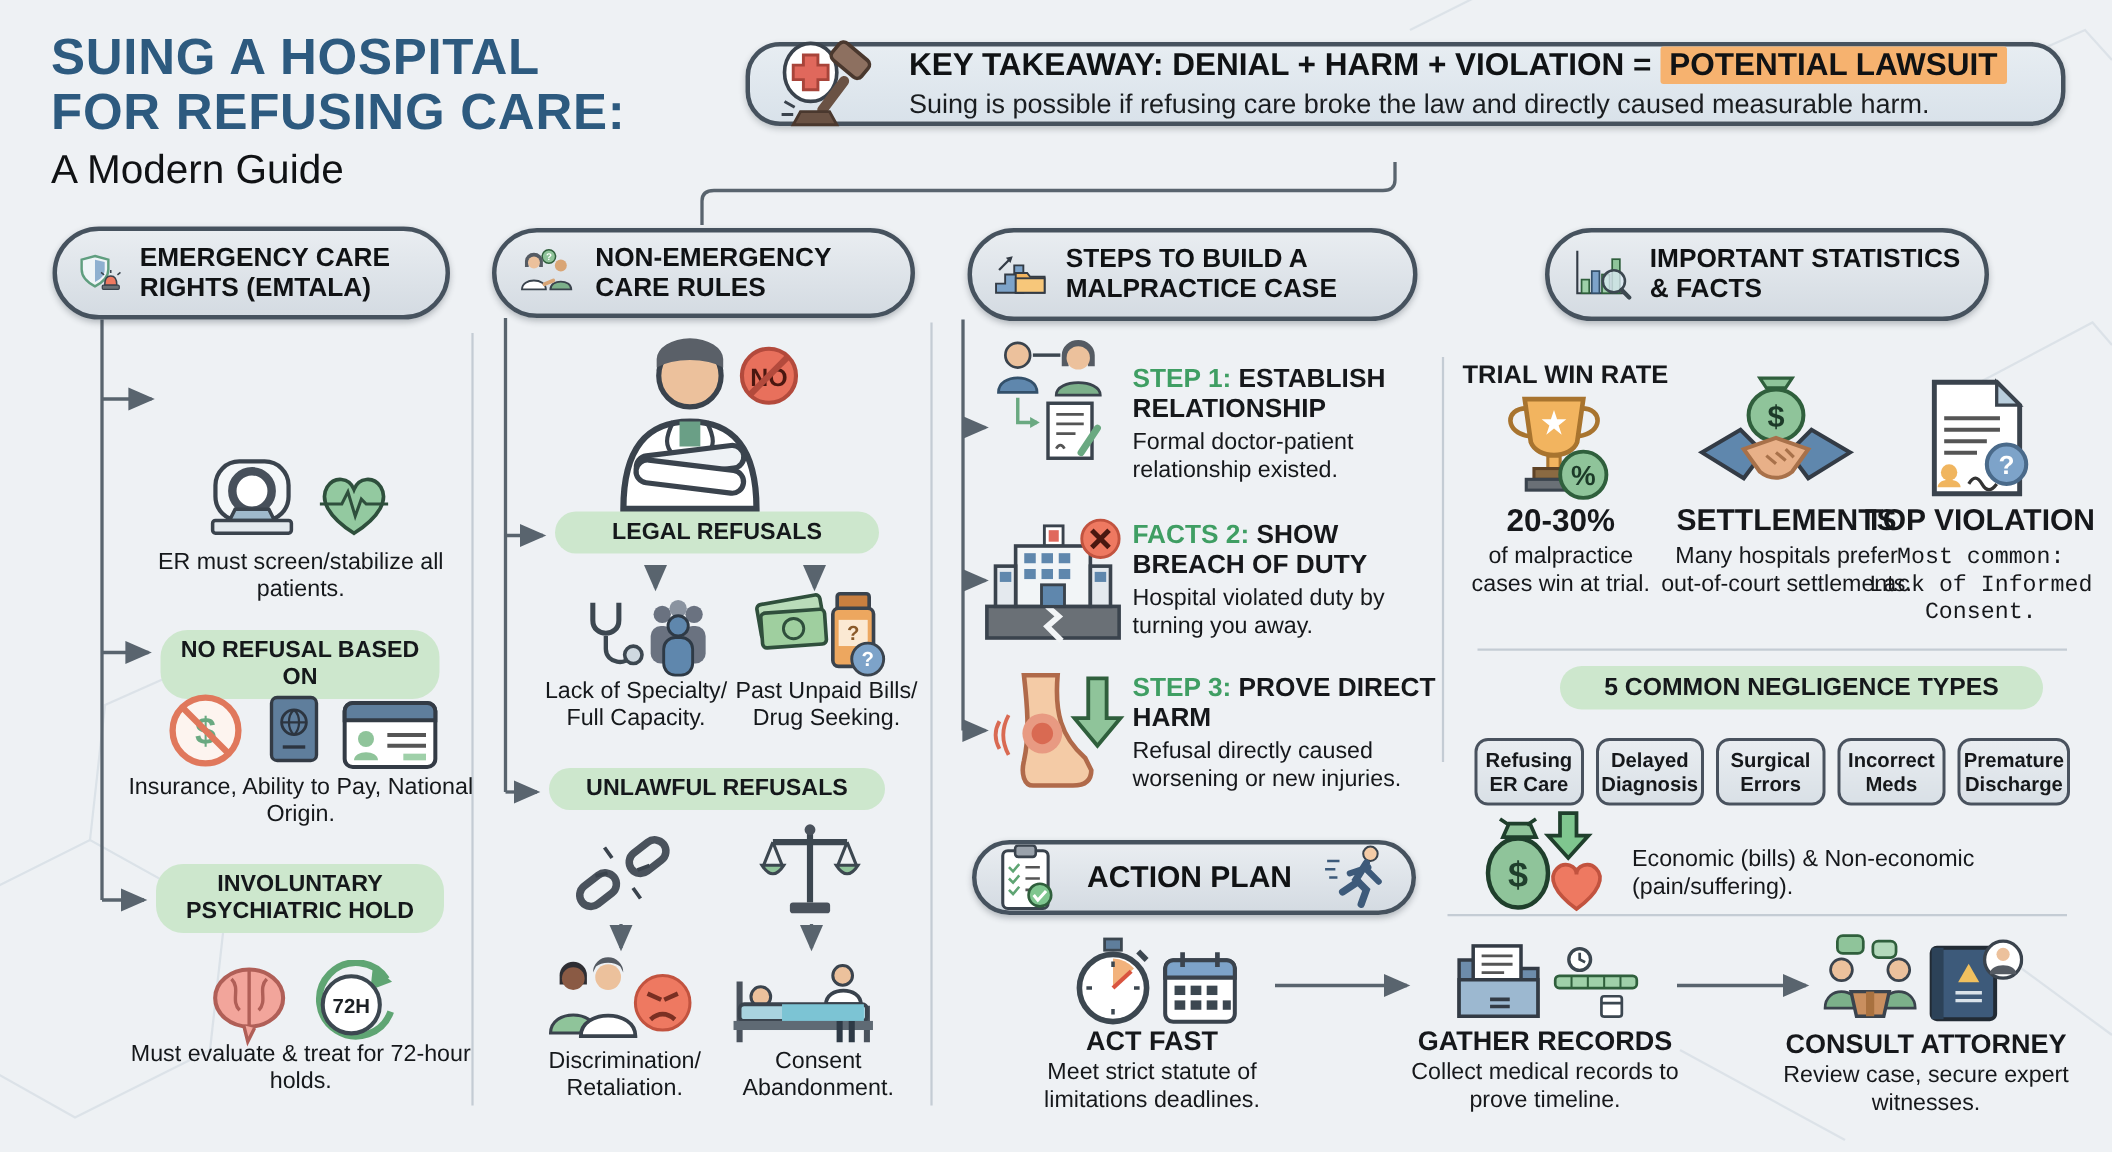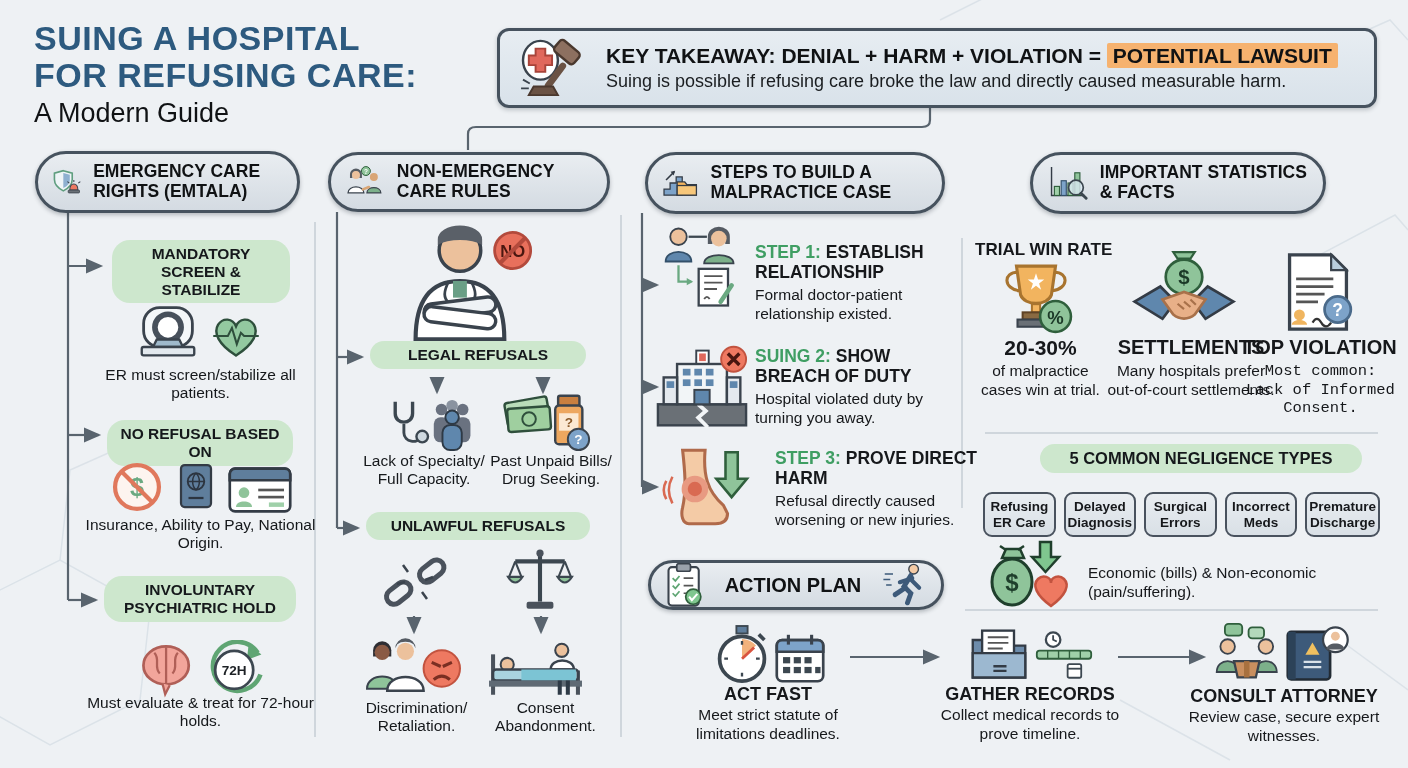--- a/index.html
+++ b/index.html
@@ -4,21 +4,21 @@
 <style>
   html,body{margin:0;padding:0;}
   body{width:1408px;height:768px;background:#eef1f4;font-family:"Liberation Sans",sans-serif;color:#16181b;overflow:hidden;}
   #canvas{position:relative;width:1408px;height:768px;background:#eef1f4;padding-left:15px;}
   .abs{position:absolute;}
   svg text{font-family:"Liberation Sans",sans-serif;}
   
   .title-l{font-size:34px;font-weight:bold;color:#2d5a7f;line-height:1.1;letter-spacing:.5px;}
   .title-tag{font-size:27px;font-weight:400;color:#101214;margin-top:3px;}
   
-  .banner{position:absolute;left:497px;top:28px;width:880px;height:80px;box-sizing:border-box;border:3px solid #46525e;border-radius:12px;background:linear-gradient(180deg,#e7edf2,#d9e2ea);display:flex;align-items:center;padding:0 18px;gap:16px;box-shadow:0 2px 4px rgba(40,50,60,.25);}
+  .banner{position:absolute;left:497px;top:28px;width:880px;height:56px;box-sizing:border-box;border:3px solid #46525e;border-radius:23px;background:linear-gradient(180deg,#e7edf2,#d9e2ea);display:flex;align-items:center;padding:0 18px;gap:16px;box-shadow:0 2px 4px rgba(40,50,60,.25);}
   .banner-h{font-size:21px;font-weight:bold;color:#101214;white-space:nowrap;}
   .banner-hl{background:#f6b26f;padding:1px 6px;border-radius:2px;}
   .banner-b{font-size:18px;color:#1a1d20;margin-top:3px;}
   
   .hdr{position:absolute;box-sizing:border-box;display:flex;align-items:center;gap:12px;background:linear-gradient(180deg,#e9edf1,#d4dbe2);border:3px solid #46525e;border-radius:32px;padding:6px 14px;box-shadow:0 2px 4px rgba(40,50,60,.3);}
   .hdr .t{font-weight:bold;font-size:17.5px;line-height:1.12;color:#101214;}
   
   .gpill{position:absolute;box-sizing:border-box;background:#cde7cd;border-radius:18px;font-weight:bold;text-align:center;padding:5px 10px;font-size:15.5px;line-height:1.15;color:#15181b;}
   
   .cap{position:absolute;text-align:center;font-size:15.5px;line-height:1.18;color:#15181b;}
@@ -112,21 +112,20 @@
     <svg width="50" height="44" viewBox="0 0 72 64">
       <path d="M28 4 L50 10 V26 C50 40 40 48 28 54 C16 48 6 40 6 26 V10 Z" fill="#eef4f7" stroke="#5f9e7f" stroke-width="4"></path>
       <path d="M28 10 L44 14 V26 C44 36 38 42 28 47 Z" fill="#7da3c9" opacity="0.85"></path>
       <path d="M44 52 Q44 37 54 37 Q64 37 64 52 Z" fill="#ee7961" stroke="#3a434d" stroke-width="2.5"></path>
       <rect x="40" y="52" width="28" height="7" rx="2" fill="#6a7076" stroke="#3a434d" stroke-width="2"></rect>
       <path d="M54 32 v-5 M43 35 l-5 -4 M65 35 l5 -4" stroke="#3a434d" stroke-width="2.5"></path>
     </svg>
     <div class="t">EMERGENCY CARE RIGHTS (EMTALA)</div>
   </div>
 
-  <div class="gpill" style="left:112px;top:240px;width:178px;">MANDATORY SCREEN &amp; STABILIZE</div>
   <div class="icorow" style="left:100px;top:296px;width:200px;height:66px;">
     <svg width="64" height="60" viewBox="0 0 64 64">
       <rect x="6" y="6" width="52" height="42" rx="17" fill="#f4f7f9" stroke="#3a434d" stroke-width="3"></rect>
       <circle cx="32" cy="27" r="14" fill="#fff" stroke="#47505b" stroke-width="6"></circle>
       <path d="M20 40 h24 l4 8 h-32 Z" fill="#9fb9cb" stroke="#3a434d" stroke-width="2.5"></path>
       <rect x="4" y="48" width="56" height="9" rx="2" fill="#e3e9ee" stroke="#3a434d" stroke-width="2.5"></rect>
     </svg>
     <svg width="56" height="52" viewBox="0 0 64 64">
       <path d="M32 56 C10 42 4 28 10 18 C16 9 28 10 32 20 C36 10 48 9 54 18 C60 28 54 42 32 56 Z" fill="#93c9a0" stroke="#2e4f3c" stroke-width="3"></path>
       <polyline points="4,32 22,32 27,22 33,42 38,28 42,32 60,32" fill="none" stroke="#2e4f3c" stroke-width="2.5"></polyline>
@@ -322,32 +321,32 @@
         <rect x="40" y="36" width="8" height="7"></rect>
         <rect x="52" y="36" width="8" height="7"></rect>
         <rect x="11" y="38" width="8" height="7"></rect>
         <rect x="77" y="38" width="8" height="7"></rect>
       </g>
     <rect x="40" y="47" width="16" height="15" fill="#5f87ad" stroke="#3a434d" stroke-width="2"></rect>
     <circle cx="81" cy="15" r="13" fill="#ee7961" stroke="#c2533f" stroke-width="2"></circle>
     <path d="M75 9 L87 21 M87 9 L75 21" stroke="#4a1710" stroke-width="3.5"></path>
   </svg>
   <div class="abs" style="left:755px;top:346px;width:202px;">
-    <p class="step-t"><span class="step-lab">SUING 2:</span> <span>SHOW BREACH OF DUTY</span></p>
+    <p class="step-t"><span class="step-lab">FACTS 2:</span> <span>SHOW BREACH OF DUTY</span></p>
     <p class="step-b">Hospital violated duty by turning you away.</p>
   </div>
 
   <svg class="abs" width="98" height="82" viewBox="0 0 96 80" style="left:652px;top:448px;">
     <path d="M30 2 L52 2 C50 26 54 42 70 56 L74 64 C74 72 68 74 62 74 L36 74 C30 74 28 66 30 58 C34 40 32 20 30 2 Z" fill="#f4cba6" stroke="#b06a4a" stroke-width="3"></path>
     <circle cx="42" cy="40" r="13" fill="#e89a82"></circle>
     <circle cx="42" cy="40" r="7" fill="#d96a52"></circle>
     <path d="M20 28 q-7 13 0 26 M14 32 q-5 9 0 18" stroke="#d96a52" stroke-width="2.5" fill="none"></path>
     <path d="M72 4 h12 v26 h9 l-15 18 -15 -18 h9 Z" fill="#8fc49a" stroke="#2f5f3c" stroke-width="2.5"></path>
   </svg>
-  <div class="abs" style="left:755px;top:448px;width:202px;margin-left:20px;">
+  <div class="abs" style="left:755px;top:448px;width:202px;">
     <p class="step-t"><span class="step-lab">STEP 3:</span> <span>PROVE DIRECT HARM</span></p>
     <p class="step-b">Refusal directly caused worsening or new injuries.</p>
   </div>
 
   <div class="hdr" style="left:648px;top:560px;width:296px;height:50px;justify-content:space-between;">
     <svg width="40" height="44" viewBox="0 0 56 64">
       <rect x="4" y="6" width="44" height="56" rx="5" fill="#fff" stroke="#3a434d" stroke-width="3"></rect>
       <rect x="16" y="1" width="20" height="11" rx="3" fill="#9aa2ab" stroke="#3a434d" stroke-width="2.5"></rect>
       <path d="M10 22 l4 4 6 -7 M10 33 l4 4 6 -7 M10 44 l4 4 6 -7" stroke="#5fa573" stroke-width="2.5" fill="none"></path>
       <path d="M26 22 h14 M26 33 h14 M26 44 h8" stroke="#555" stroke-width="2.5"></path>

